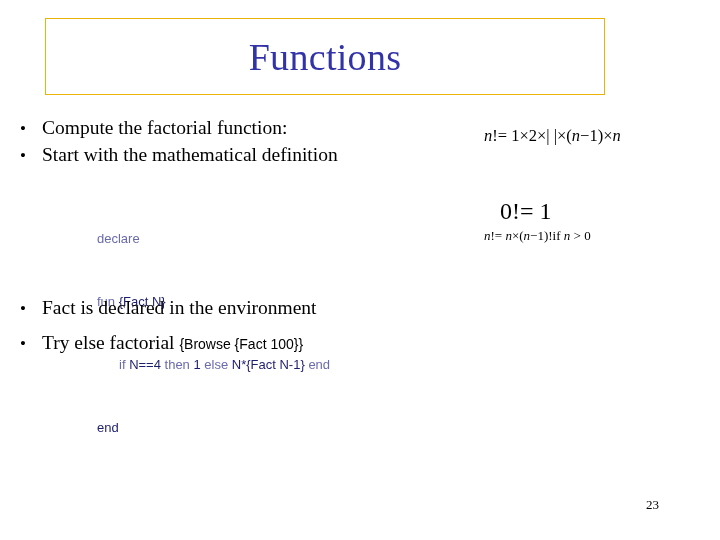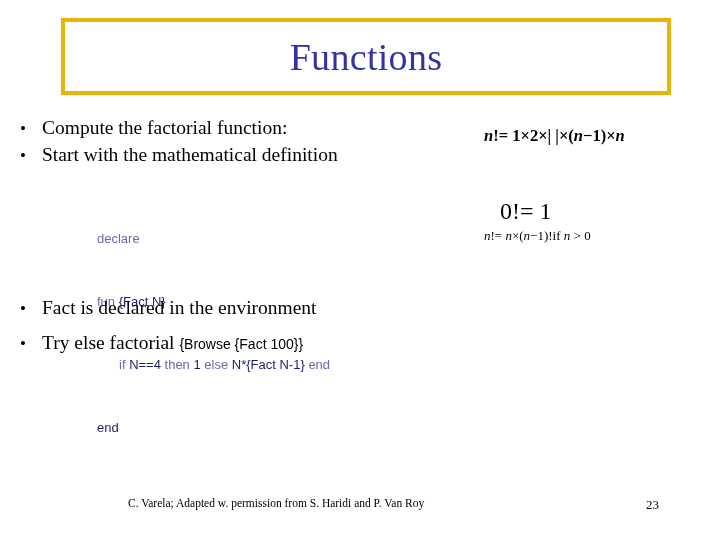--- a/index.html
+++ b/index.html
@@ -12,25 +12,25 @@
     width: 720px;
     height: 540px;
     background: #ffffff;
     overflow: hidden;
     font-family: "Liberation Serif", serif;
   }
 
   
   #title-box {
     position: absolute;
-    left: 61px;
+    left: 45px;
     top: 18px;
-    width: 610px;
+    width: 560px;
     height: 77px;
-    border: 4px solid #eab308;
+    border: 1px solid #eab308;
     box-sizing: border-box;
     display: flex;
     align-items: center;
     justify-content: center;
   }
   #title-text {
     font-family: "Liberation Serif", serif;
     font-size: 38px;
     line-height: 1;
     color: #3333a8;
@@ -88,21 +88,21 @@
   
   .math {
     position: absolute;
     font-family: "Liberation Serif", serif;
     color: #000000;
     white-space: nowrap;
     line-height: 1;
   }
   .math .var { font-style: italic; }
   .math .op  { font-style: normal; }
-  #math-1 { left: 484px; top: 128px; font-size: 16.5px; font-weight: bold; }
+  #math-1 { left: 484px; top: 128px; font-size: 16.5px; }
   #math-2 { left: 500px; top: 199px; font-size: 24px; }
   #math-3 { left: 484px; top: 229px; font-size: 13px; }
 
   
   #footer-credit {
     position: absolute;
     left: 128px;
     top: 497px;
     font-family: "Liberation Serif", serif;
     font-size: 11.5px;
@@ -157,16 +157,15 @@
   <div class="bullet-row" id="bullet-3">
     <span class="bullet-dot">•</span>
     <span class="bullet-text">Fact is declared in the environment</span>
   </div>
 
   <div class="bullet-row" id="bullet-4">
     <span class="bullet-dot">•</span>
     <span class="bullet-text"><span>Try else factorial </span><span class="sans-inline">{Browse {Fact 100}}</span></span>
   </div>
 
-  <div id="footer-credit">C. Varela;  Adapted w. permission from S. Haridi and P. Van Roy</div>
   <div id="footer-page">23</div>
 
 </div>
 
 </body></html>

